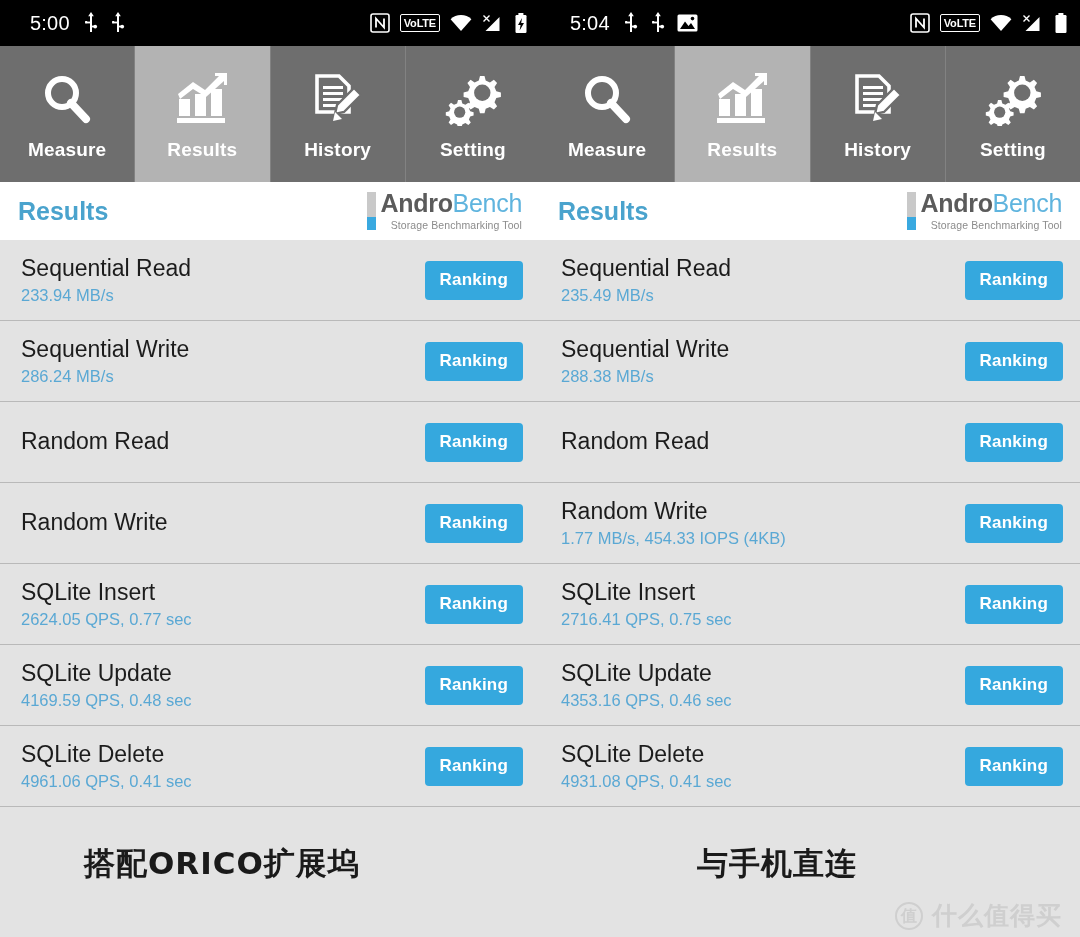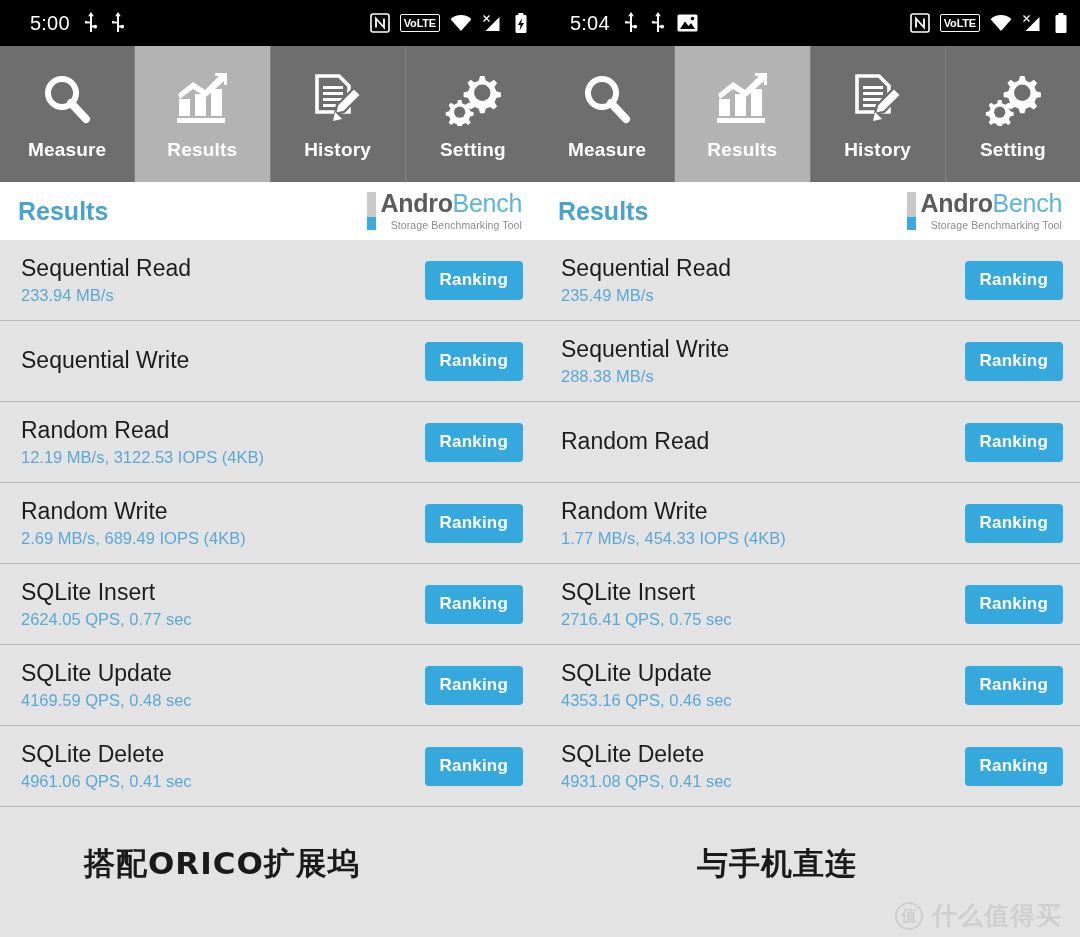--- a/index.html
+++ b/index.html
@@ -250,34 +250,33 @@
         <div class="row">
           <span class="row-texts">
             <span class="row-title">Sequential Read</span>
             <span class="row-value">233.94 MB/s</span>
           </span>
           <button class="rank-btn">Ranking</button>
         </div>
         <div class="row">
           <span class="row-texts">
             <span class="row-title">Sequential Write</span>
+            <span class="row-value">286.24 MB/s</span>
           </span>
           <button class="rank-btn">Ranking</button>
         </div>
         <div class="row">
           <span class="row-texts">
             <span class="row-title">Random Read</span>
-            <span class="row-value">12.19 MB/s, 3122.53 IOPS (4KB)</span>
           </span>
           <button class="rank-btn">Ranking</button>
         </div>
         <div class="row">
           <span class="row-texts">
             <span class="row-title">Random Write</span>
-            <span class="row-value">2.69 MB/s, 689.49 IOPS (4KB)</span>
           </span>
           <button class="rank-btn">Ranking</button>
         </div>
         <div class="row">
           <span class="row-texts">
             <span class="row-title">SQLite Insert</span>
             <span class="row-value">2624.05 QPS, 0.77 sec</span>
           </span>
           <button class="rank-btn">Ranking</button>
         </div>

